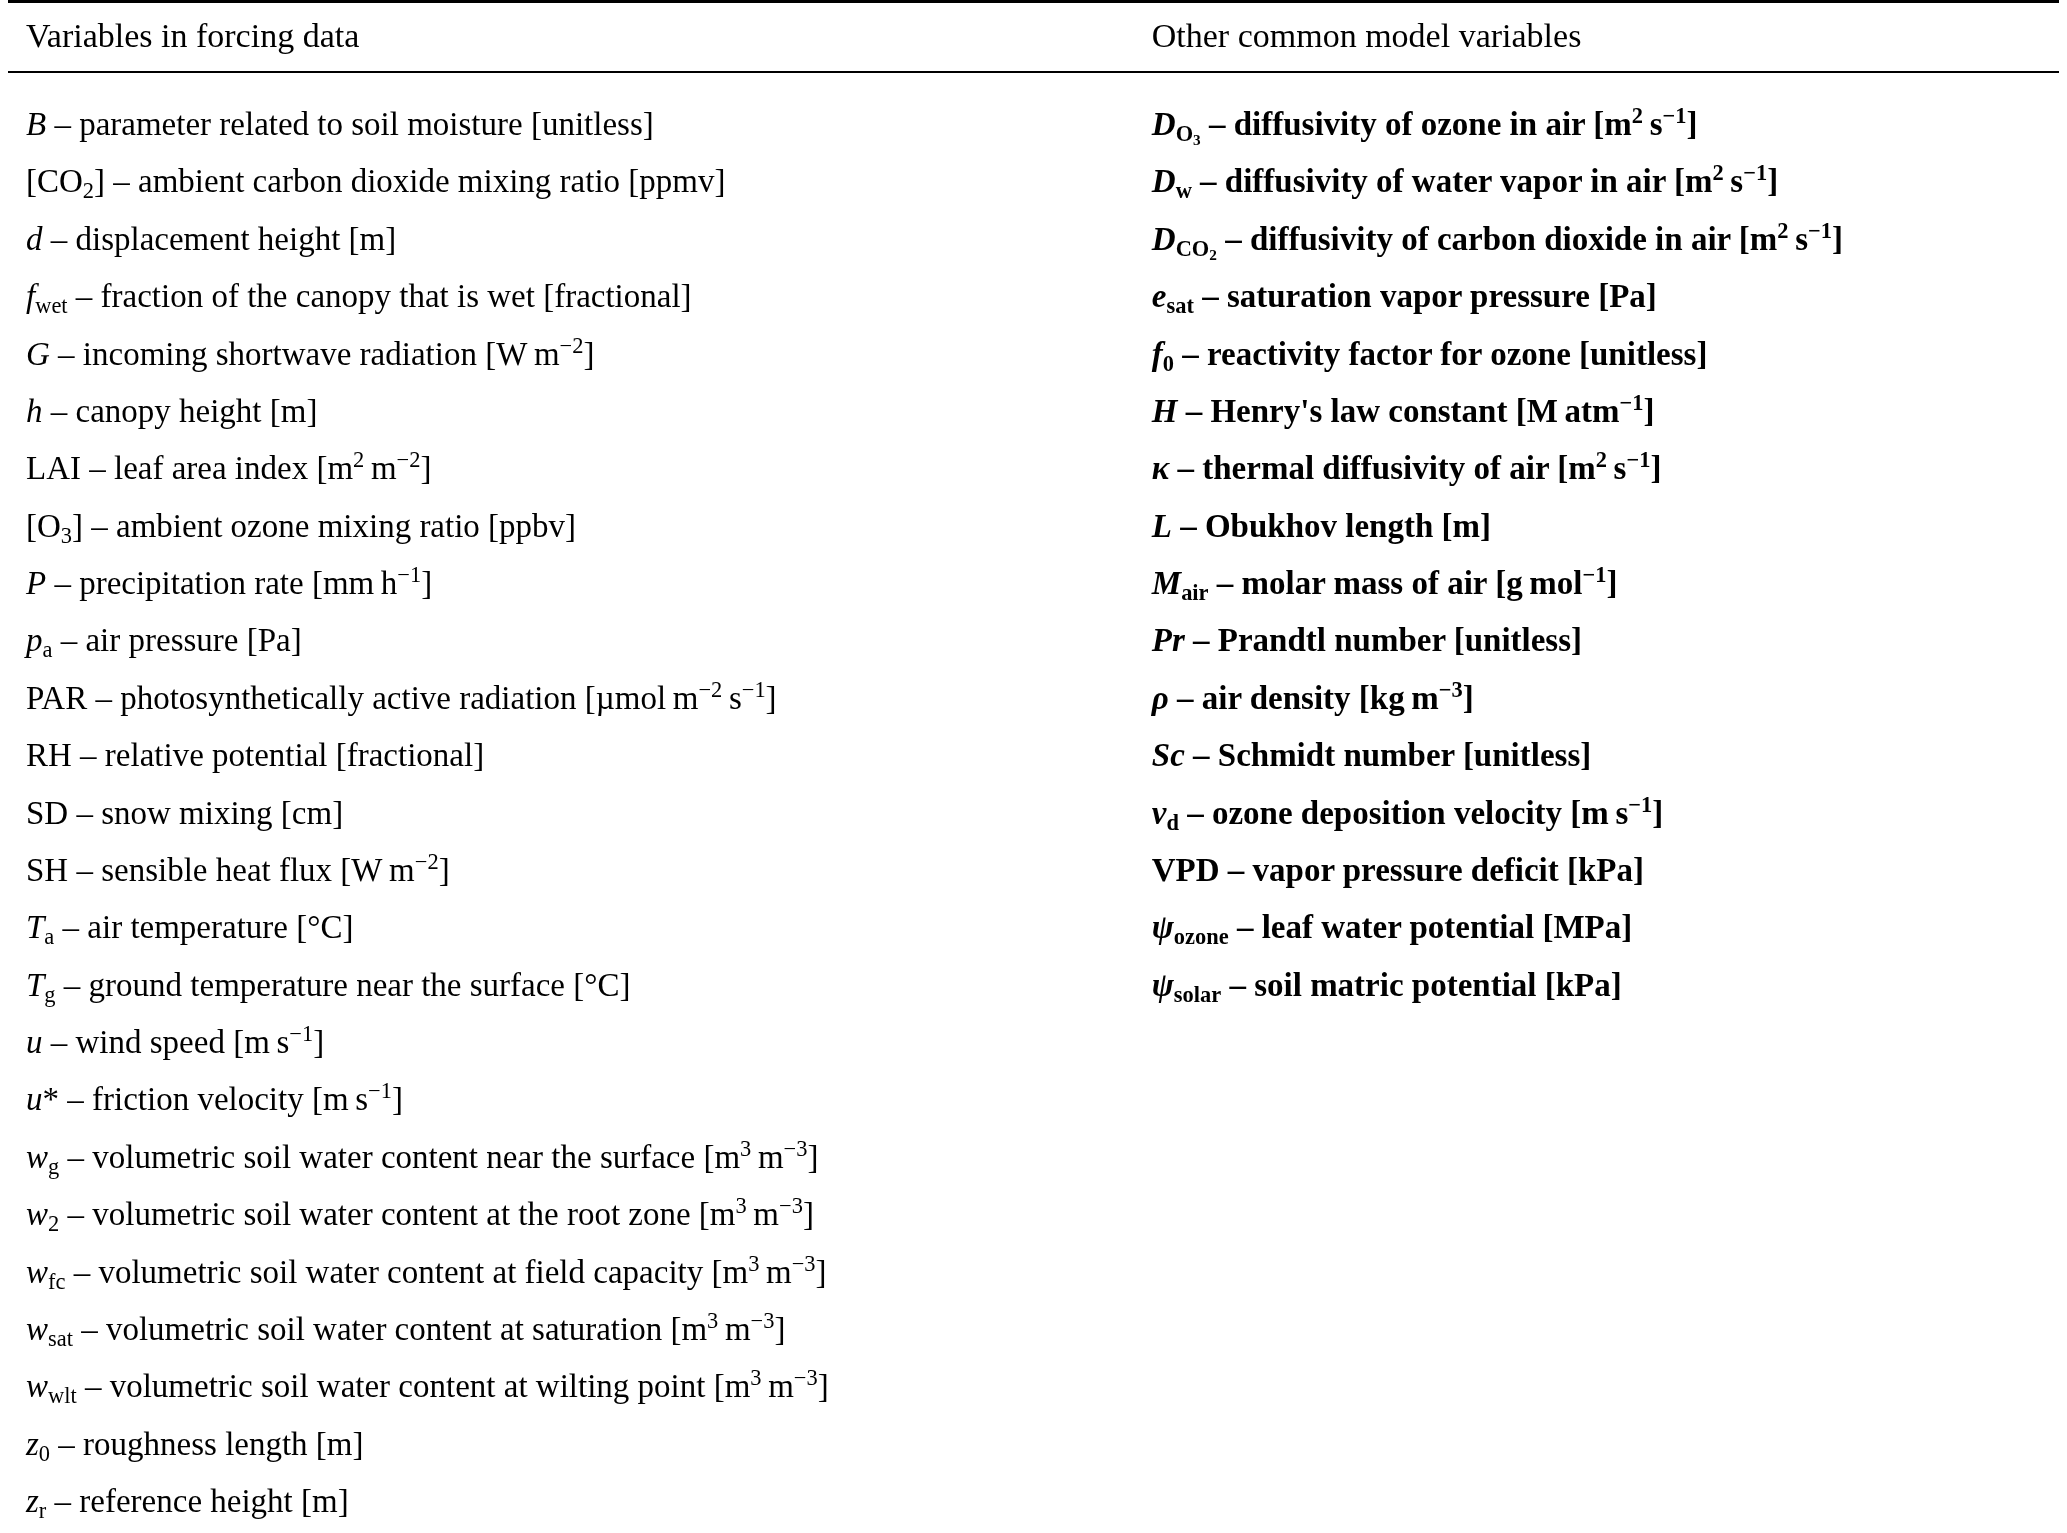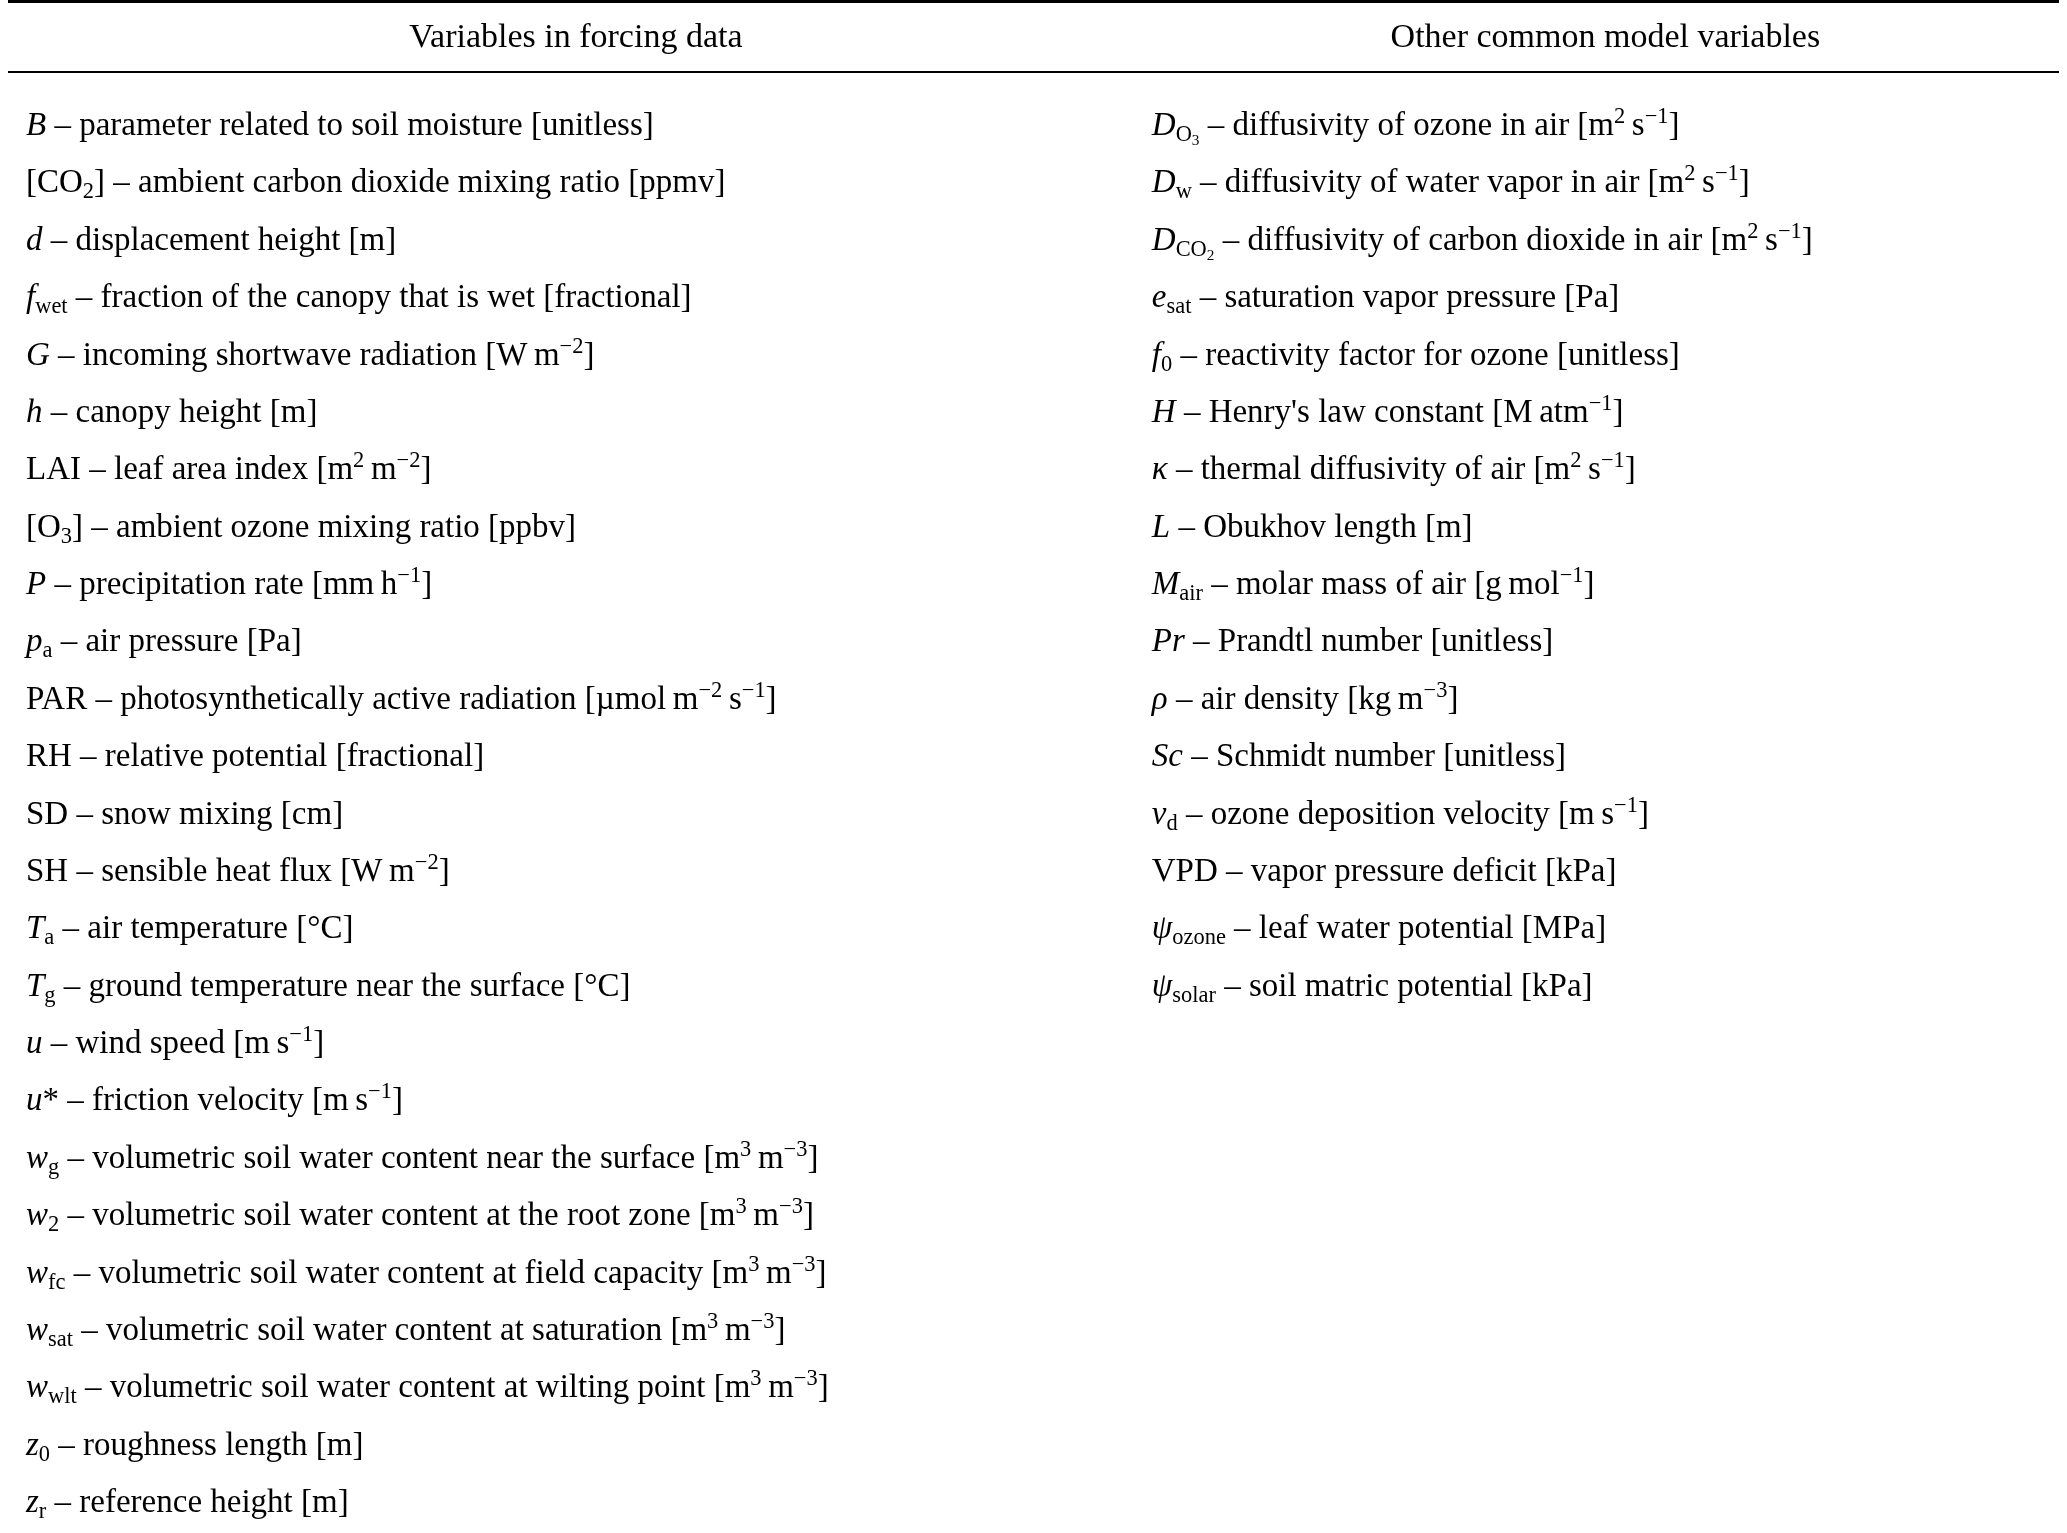--- a/index.html
+++ b/index.html
@@ -16,21 +16,21 @@
     padding: 0 8px;
     box-sizing: border-box;
     width: 2067px;
   }
   table.nomenclature {
     width: 100%;
     border-collapse: collapse;
     table-layout: fixed;
   }
   .header-row th {
-    text-align: center;
+    text-align: left;
     font-weight: normal;
     font-size: 34px;
     padding: 14px 0 16px 18px;
     border-bottom: 2px solid #000;
     border-top: 3px solid #000;
     vertical-align: top;
   }
   .header-row th.col2 {
     padding-left: 26px;
   }
@@ -54,20 +54,21 @@
     padding: 0;
     margin: 13px 0 2px 0;
     text-align: justify;
     text-justify: inter-word;
     hyphens: none;
   }
   ul.deflist li:last-child { margin-bottom: 0; }
   .col2 ul.deflist li {
     text-indent: 0;
     padding-left: 0;
+    font-weight: bold;
   }
   i { font-style: italic; }
   sub, sup {
     font-size: 0.68em;
     line-height: 0;
   }
   sub { vertical-align: -0.28em; }
   sup { vertical-align: 0.52em; }
   .nbsp { white-space: nowrap; }
   

